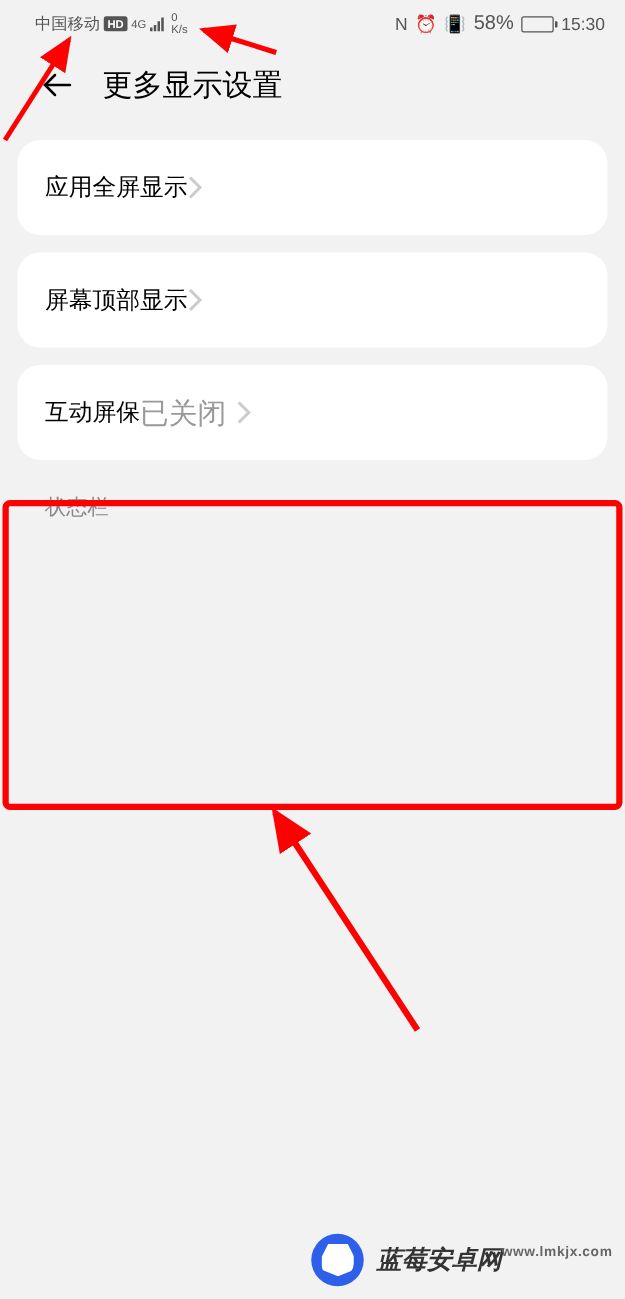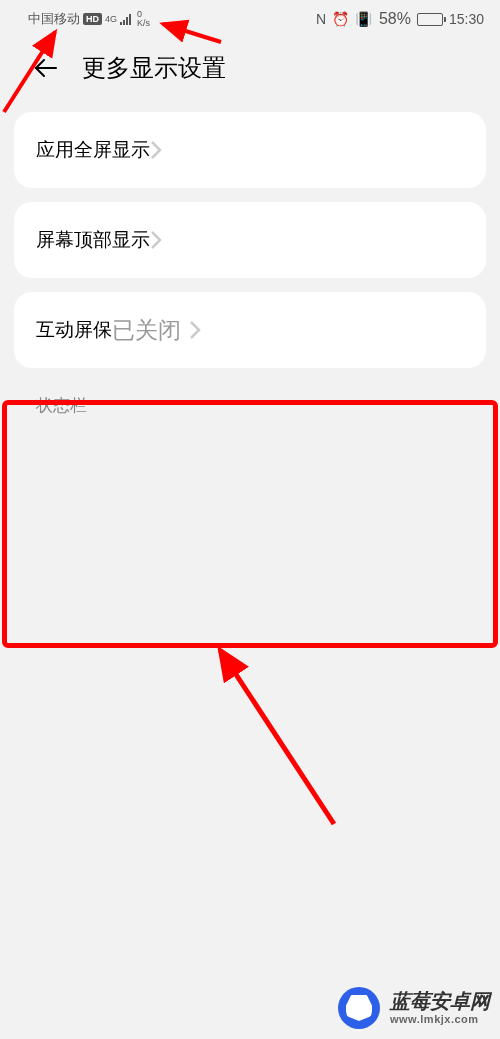--- a/index.html
+++ b/index.html
@@ -216,21 +216,21 @@
     .wm-icon::before {
       content: "";
       width: 26px;
       height: 26px;
       background: #fff;
       border-radius: 6px 6px 10px 10px;
       clip-path: polygon(20% 0, 80% 0, 100% 40%, 100% 80%, 50% 100%, 0 80%, 0 40%);
     }
     .wm-text {
       display: flex;
-      flex-direction: column;
+      flex-direction: row;
       line-height: 1.2;
     }
     .wm-title {
       font-size: 20px;
       font-weight: 700;
       font-style: italic;
       color: #333;
     }
     .wm-sub {
       font-size: 11px;

